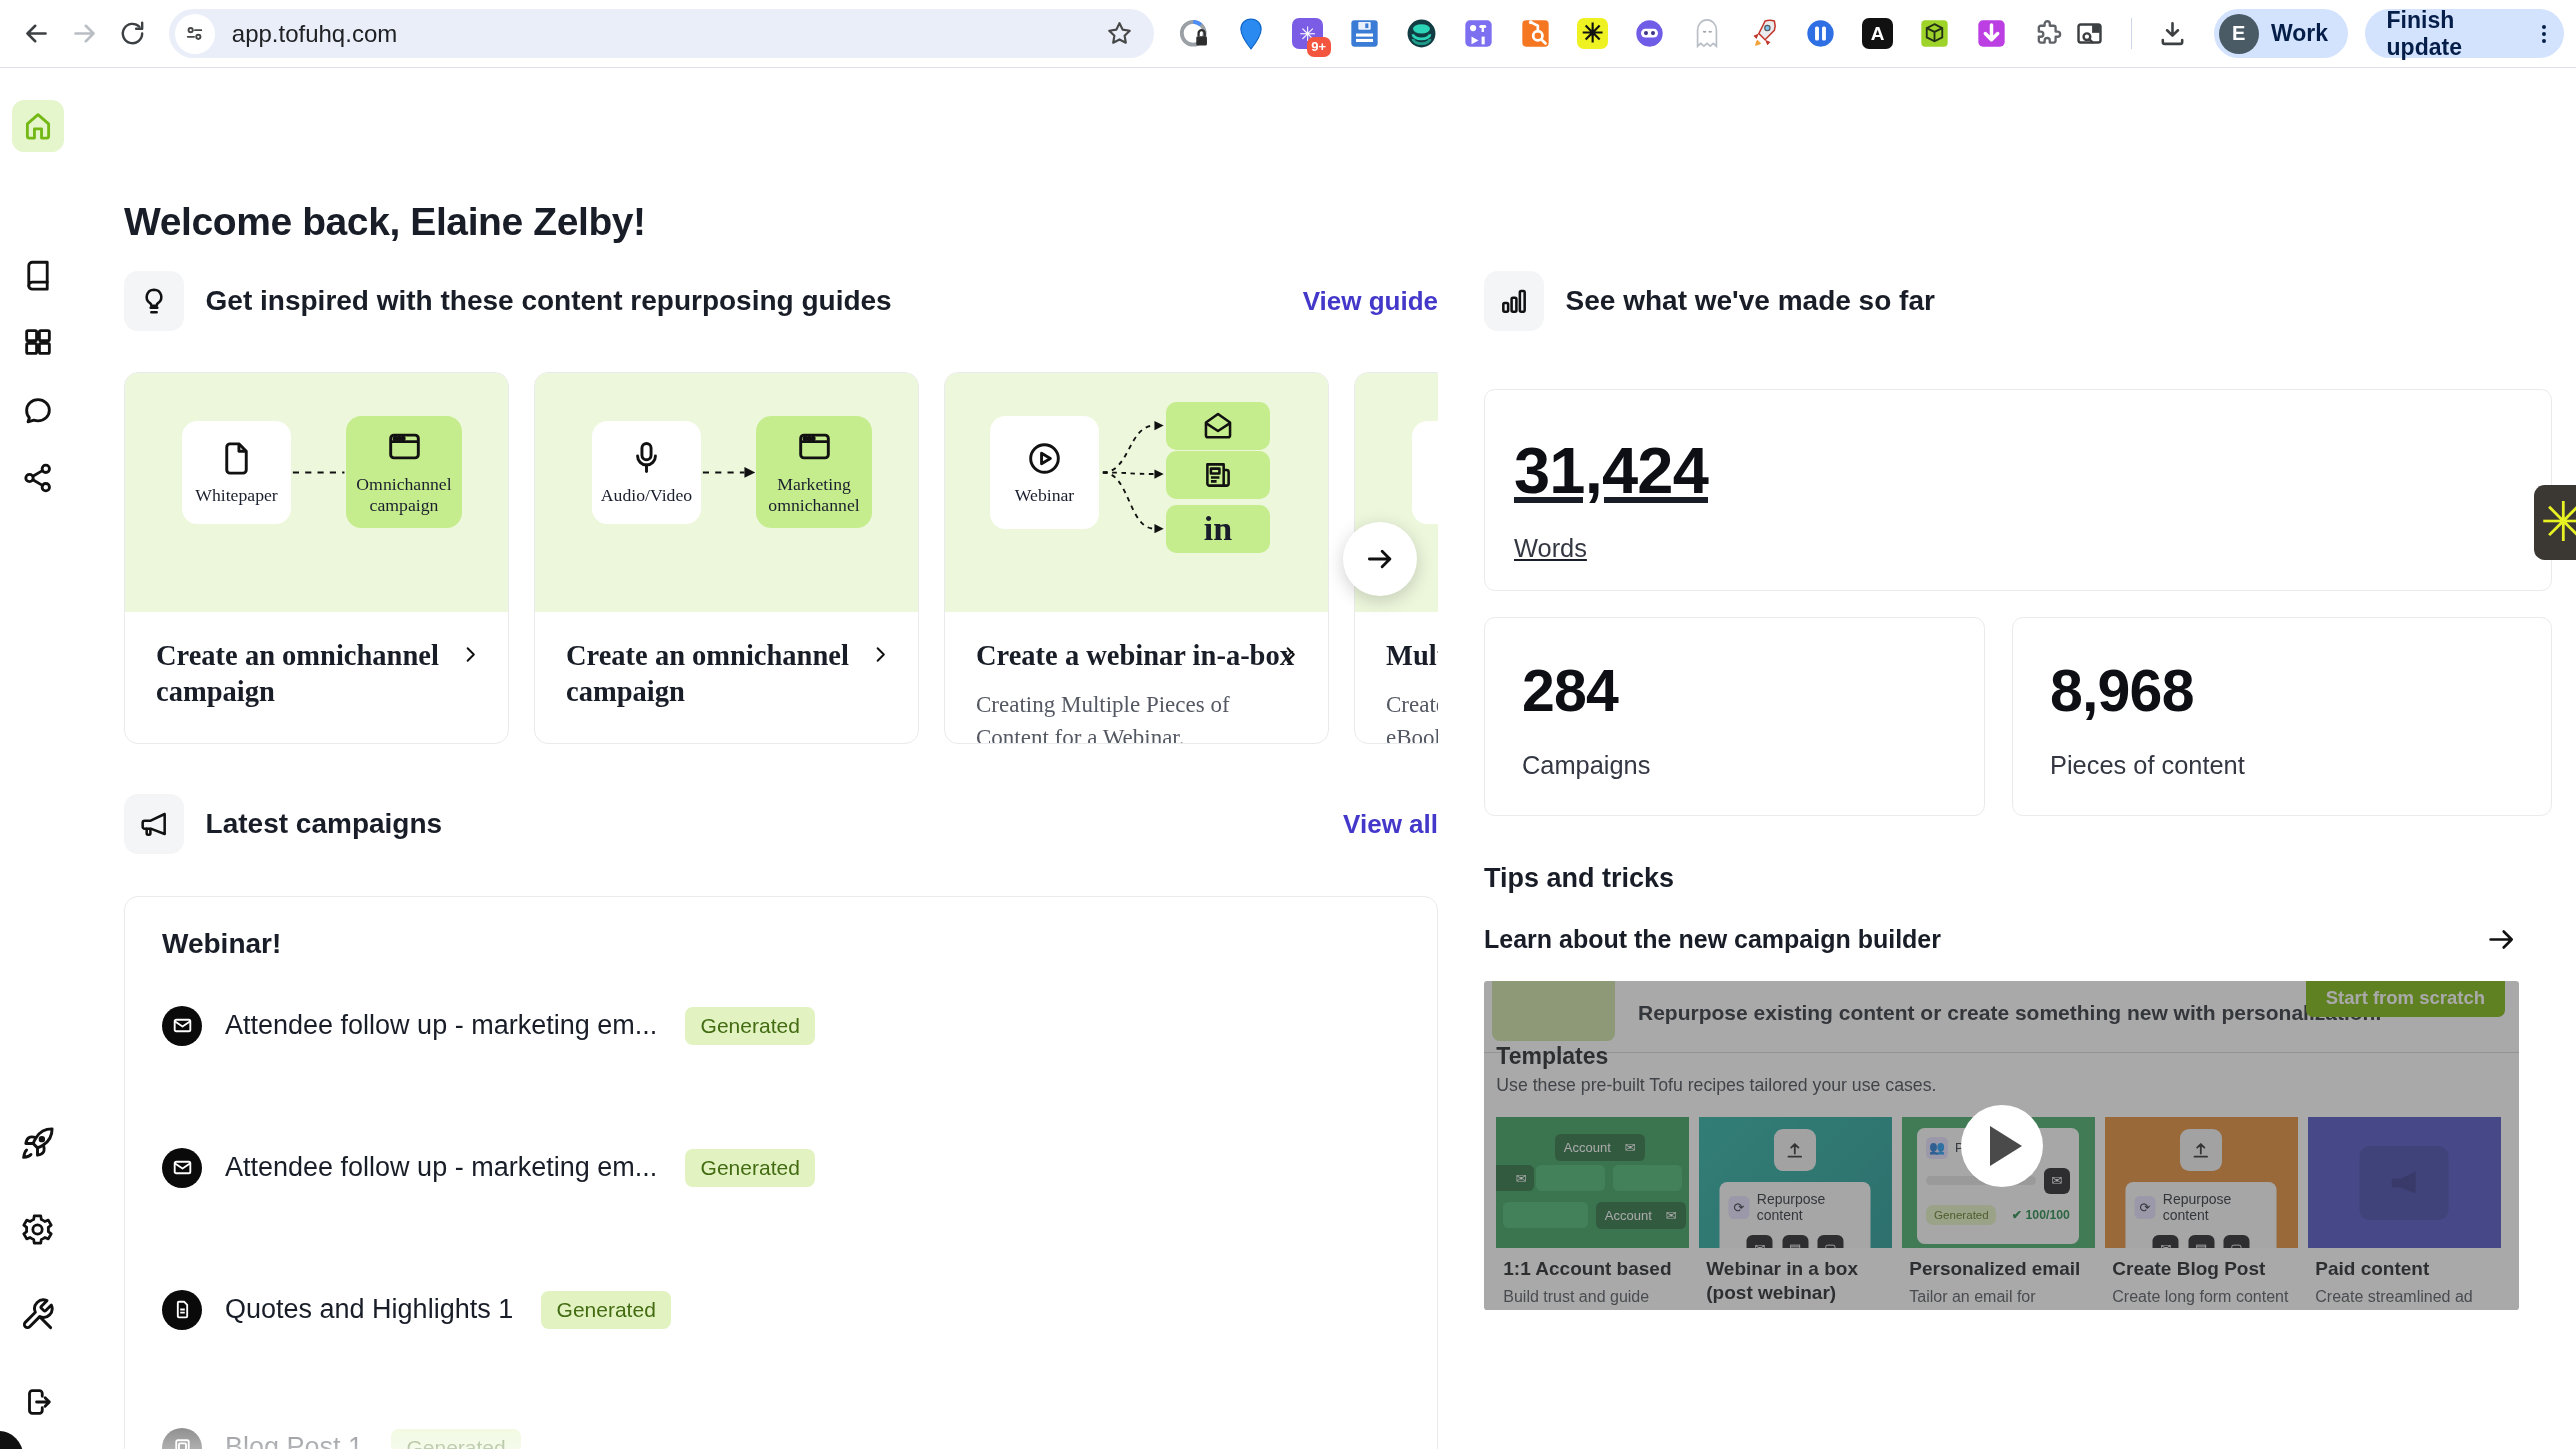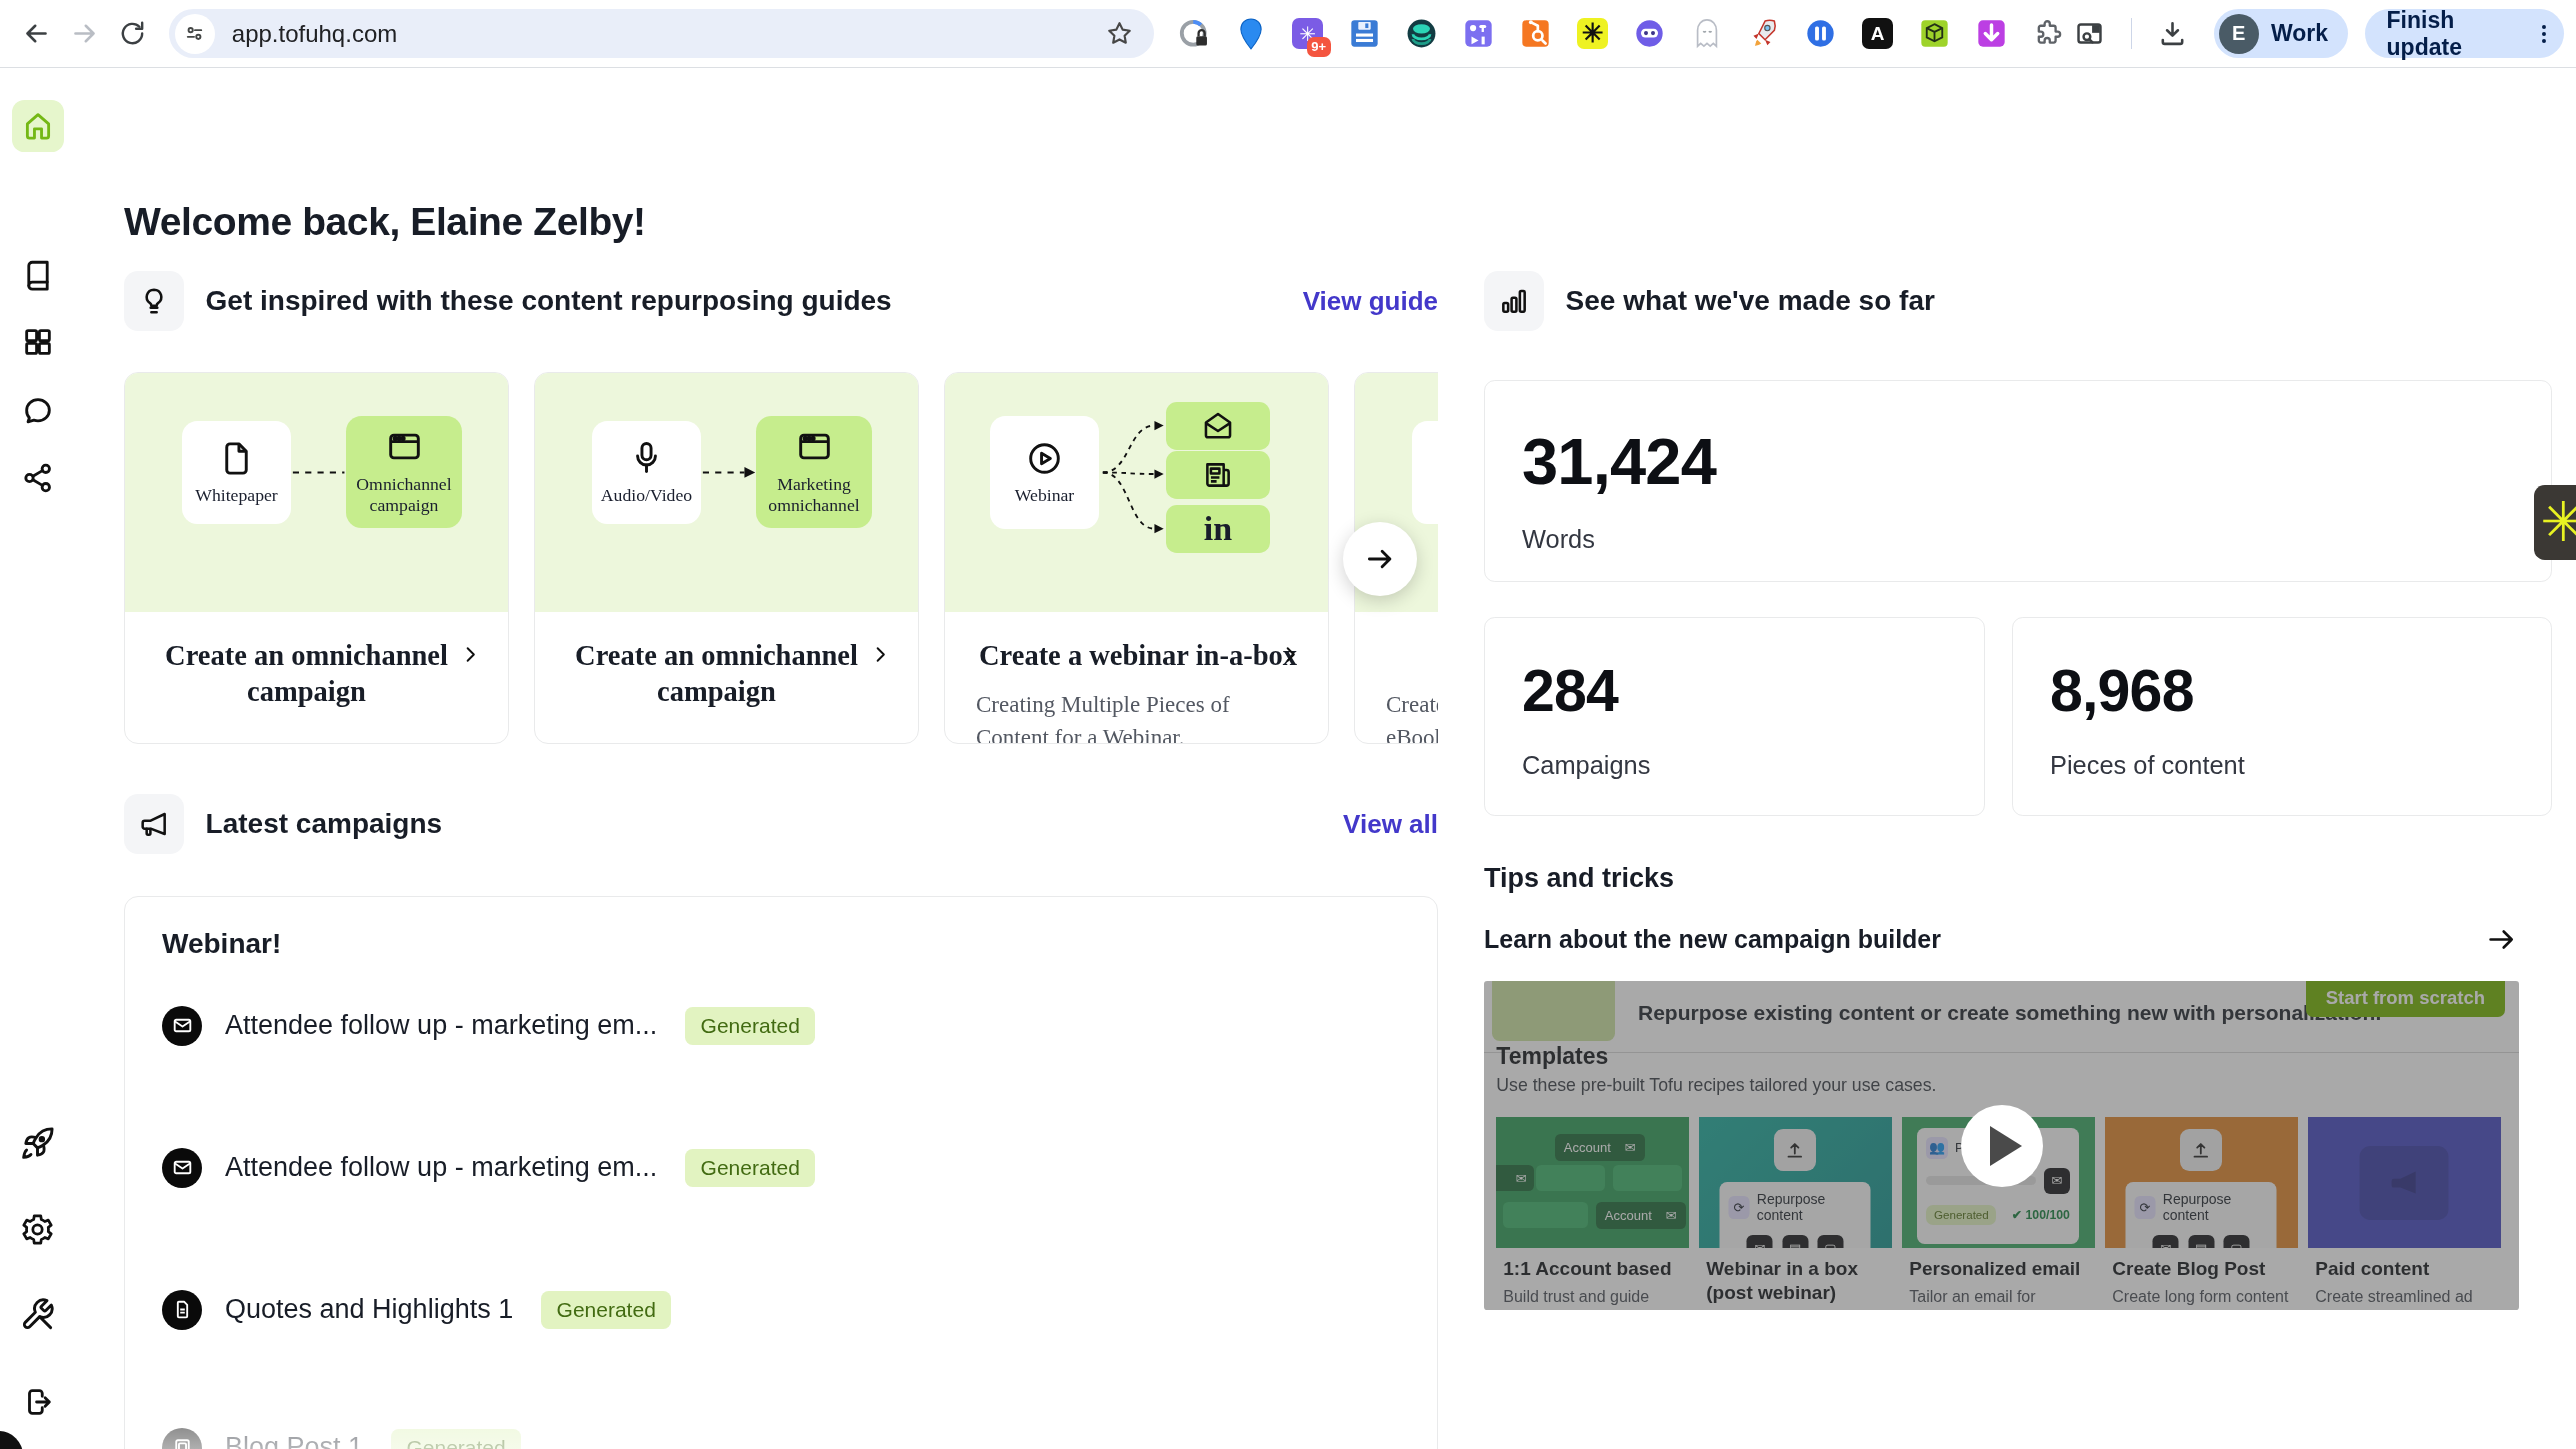--- a/index.html
+++ b/index.html
@@ -45,21 +45,21 @@
   .gcards{display:flex;gap:25px;width:1696px;font-family:Liberation Serif, serif;}
   .gcard{flex:0 0 385px;height:372px;border:0.8px solid #e9eaeb;border-radius:14px;overflow:hidden;background:#fff;box-sizing:border-box;}
   .gtop{position:relative;height:239px;background:#edf7dc;}
   .node{position:absolute;border-radius:15.4px;display:flex;flex-direction:column;align-items:center;justify-content:center;gap:7.7px;text-align:center;}
   .node-white{background:#fff;}
   .node-green{background:#c6ed8d;}
   .node-cap{font-size:17.7px;color:#1a1f2e;line-height:1.2;}
   .gbox{position:absolute;left:221px;width:104px;height:48px;border-radius:10.8px;background:#c6ed8d;
     display:flex;align-items:center;justify-content:center;}
   .gbody{position:relative;padding:26px 31px 0 31px;}
-  .gtitle{font-size:28.5px;font-weight:700;color:#181d27;line-height:1.25;width:301px;text-align:center;}
+  .gtitle{font-size:28.5px;font-weight:700;color:#181d27;line-height:1.25;width:301px;}
   .gchev{position:absolute;right:26px;top:31px;}
   .gdesc{margin-top:14px;font-size:23px;color:#535862;line-height:1.45;width:324px;}
   .carousel-btn{position:absolute;left:1219px;top:150px;width:74px;height:74px;border-radius:50%;background:#fff;
     box-shadow:0 4.6px 18.5px rgba(0,0,0,.18);display:flex;align-items:center;justify-content:center;z-index:5;}
   .branch-svg{position:absolute;left:0;top:0;}
   
   .camp-card{position:absolute;left:0;top:828px;width:1314px;height:640px;border:0.8px solid #e9eaeb;border-radius:14px;
     background:#fff;box-sizing:border-box;overflow:hidden;}
   .camp-group{position:absolute;left:37px;top:31px;font-size:28px;font-weight:700;color:#181d27;}
   .camp-item{position:absolute;left:37px;display:flex;align-items:center;height:57px;}
@@ -579,21 +579,21 @@
         <span class="sec-ic">
           <svg width="32" height="32" viewBox="0 0 24 24" fill="none" stroke="#111" stroke-width="1.9" stroke-linejoin="round">
               <rect x="4" y="13.5" width="3.6" height="6.5" rx="1"></rect>
               <rect x="10.2" y="9.5" width="3.6" height="10.5" rx="1"></rect>
               <rect x="16.4" y="4.5" width="3.6" height="15.5" rx="1"></rect>
             </svg>
         </span>
         <span class="sec-title">See what we've made so far</span>
       </div>
 
-      <div class="stat-card" style="left:0;top:312px;width:1068px;height:202px;padding:43px 37px;">
+      <div class="stat-card" style="left:0;top:321px;width:1068px;height:202px;padding:43px 29px;text-decoration:underline;">
         <div class="stat-num">31,424</div>
         <div class="stat-label" style="margin-top:26px;">Words</div>
       </div>
 
       <div class="stat-card" style="left:0;top:549px;width:501px;height:199px;padding:39px 37px;">
         <div class="stat-num sm">284</div>
         <div class="stat-label" style="margin-top:26px;">Campaigns</div>
       </div>
       <div class="stat-card" style="left:528px;top:549px;width:540px;height:199px;padding:39px 37px;">
         <div class="stat-num sm">8,968</div>

